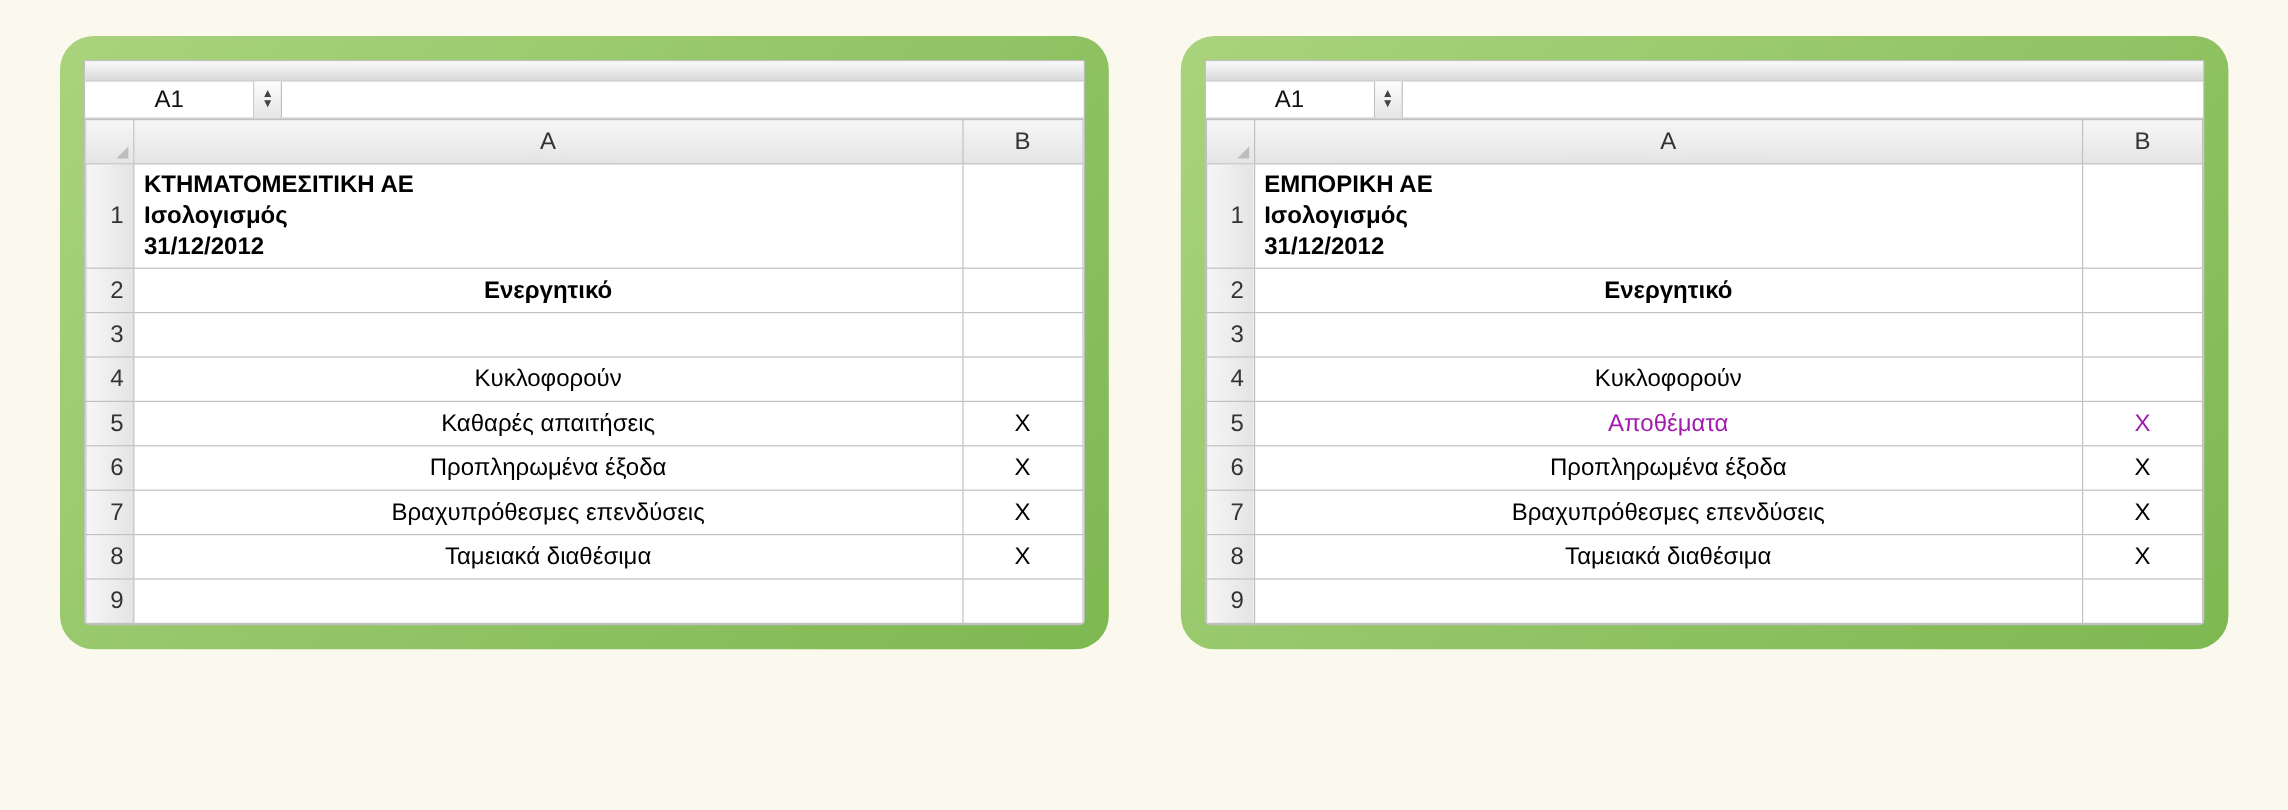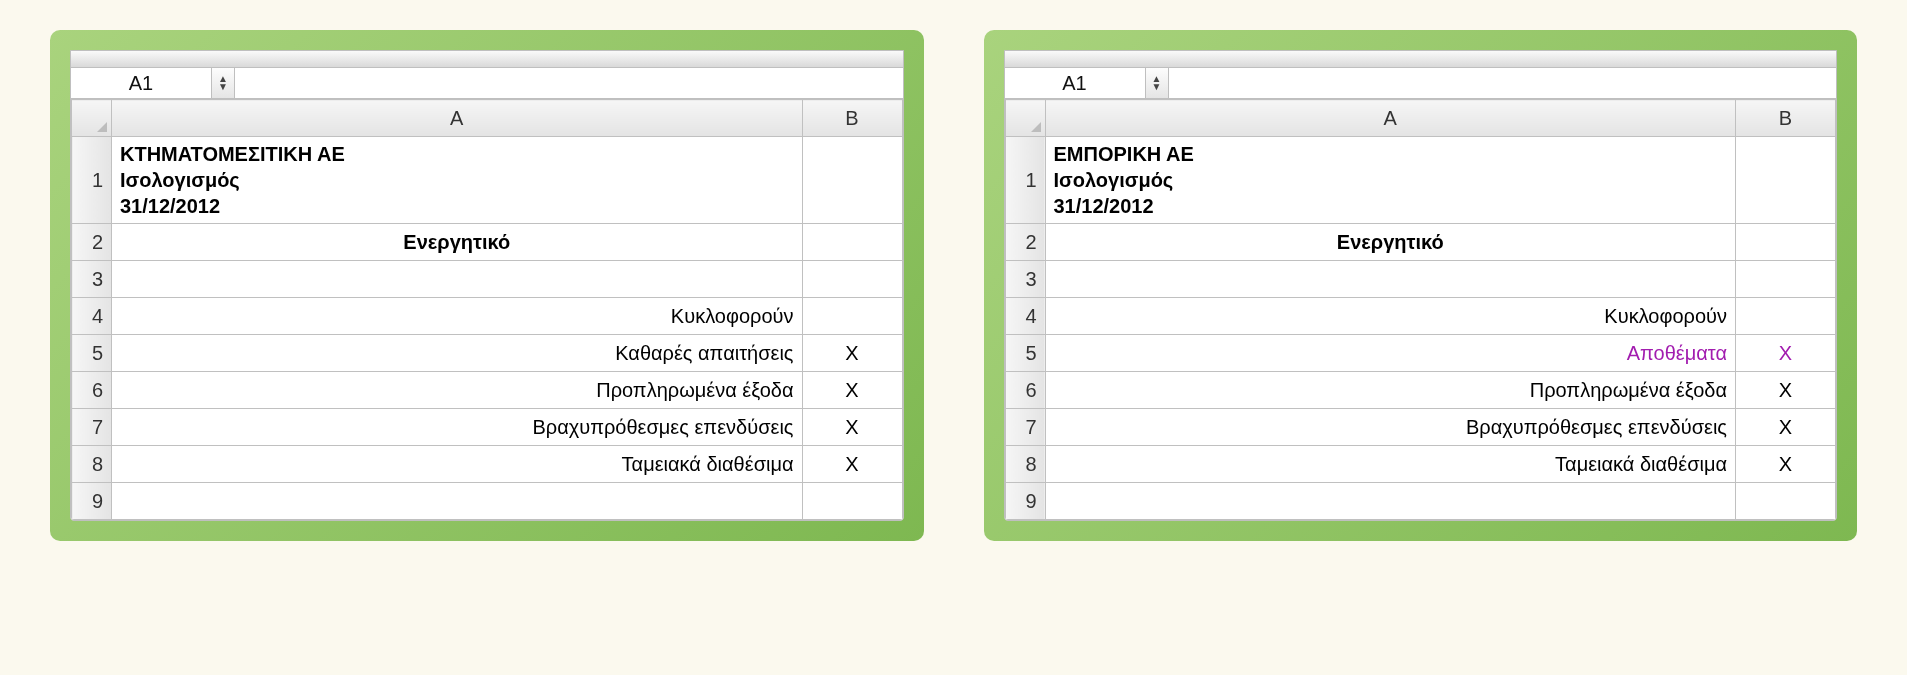--- a/index.html
+++ b/index.html
@@ -13,21 +13,21 @@
   .page {
     display: flex;
     gap: 60px;
     padding: 30px 50px;
     box-sizing: border-box;
     width: 100%;
   }
 
   .spreadsheet-card {
     background: linear-gradient(135deg, #a9d37d 0%, #7eb851 100%);
-    border-radius: 10px;
+    border-radius: 28px;
     padding: 20px;
     flex: 1;
     min-width: 0;
     box-sizing: border-box;
   }
 
   .inner-panel {
     background: #f2f2f2;
     border: 1px solid #bfbfbf;
     border-radius: 0 0 4px 4px;
@@ -119,22 +119,22 @@
     font-weight: bold;
     padding-top: 8px;
     padding-bottom: 8px;
     line-height: 1.3;
     height: auto !important;
   }
   .cell-header {
     text-align: center;
     font-weight: bold;
   }
-  .cell-left { text-align: right; }
-  .cell-indent { text-align: right; padding-left: 28px; }
+  .cell-left { text-align: center; }
+  .cell-indent { text-align: center; padding-left: 28px; }
   .cell-centerB { text-align: center; }
   .highlight { color: #a21caf; }
 </style>
 </head>
 <body>
 
 <div class="page">
 
   <div class="spreadsheet-card">
     <div class="inner-panel">

